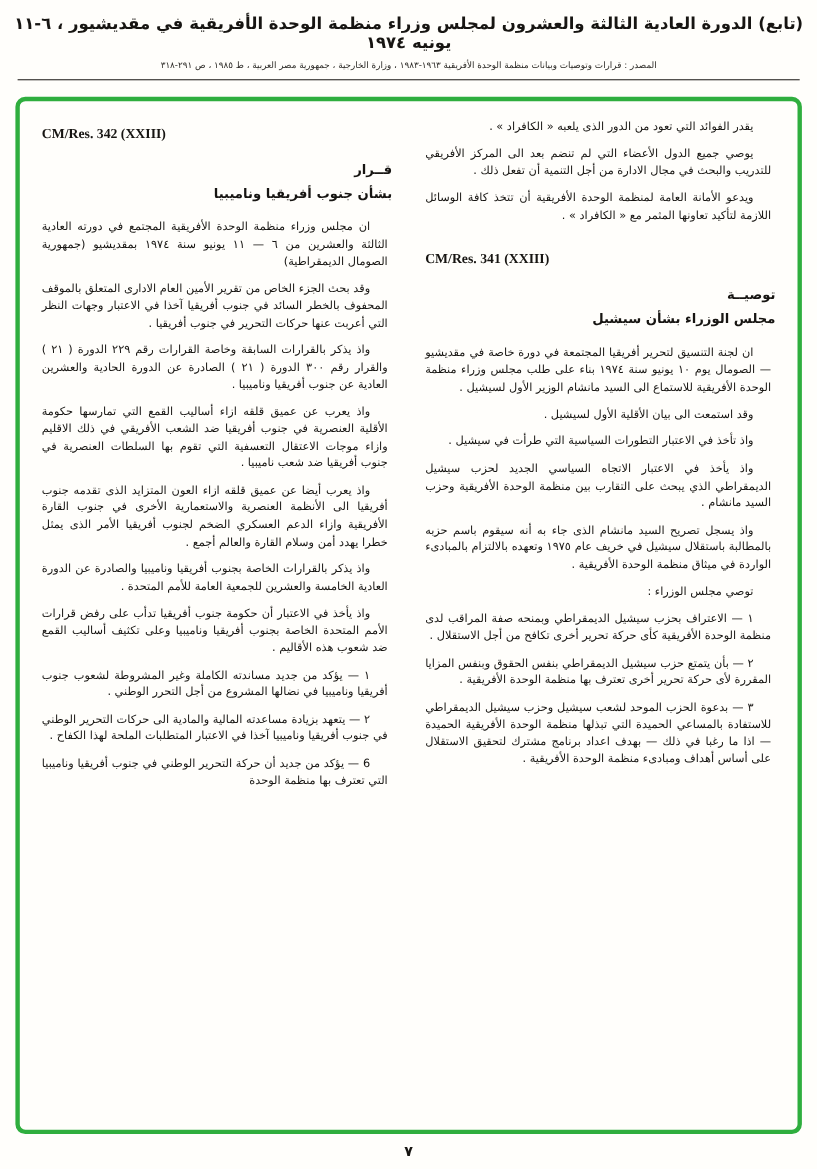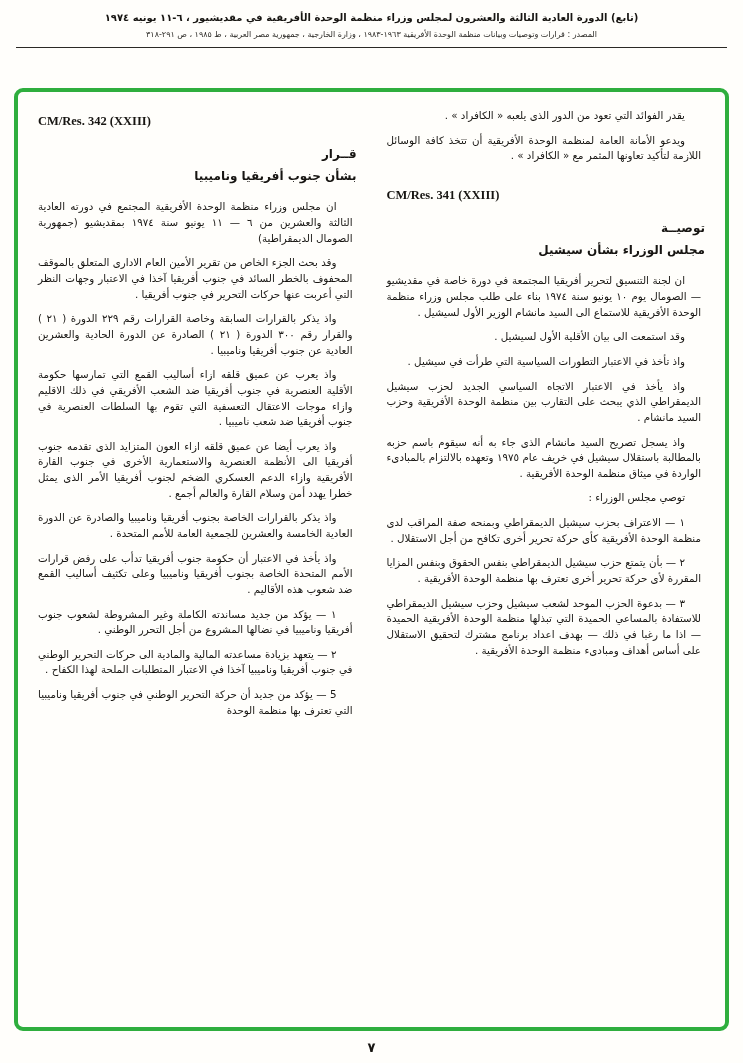--- a/index.html
+++ b/index.html
@@ -12,21 +12,21 @@
     overflow:hidden;
   }
   .page{width:743px;height:1063px;position:relative;}
   .doc-header{
     direction:rtl;
     text-align:center;
     padding-top:12px;
   }
   .doc-header .line1{
     font-weight:bold;
-    font-size:10px;
+    font-size:15px;
     letter-spacing:.2px;
   }
   .doc-header .line2{
     font-size:8px;
     font-weight:normal;
     margin-top:7px;
     color:#2a2824;
   }
   .rule{
     border:0;
@@ -97,20 +97,21 @@
     <div class="line2">المصدر : قرارات وتوصيات وبيانات منظمة الوحدة الأفريقية ١٩٦٣-١٩٨٣ ، وزارة الخارجية ، جمهورية مصر العربية ، ط ١٩٨٥ ، ص ٢٩١-٣١٨</div>
   </div>
 
   <hr class="rule">
 
   <div class="green-box" style="border-color: rgb(47, 174, 62);">
     <div class="columns">
 
       <div class="col">
         <p>يقدر الفوائد التي تعود من الدور الذى يلعبه « الكافراد » .</p>
+        <p>يوصي جميع الدول الأعضاء التي لم تنضم بعد الى المركز الأفريقي للتدريب والبحث في مجال الادارة من أجل التنمية أن تفعل ذلك .</p>
         <p>ويدعو الأمانة العامة لمنظمة الوحدة الأفريقية أن تتخذ كافة الوسائل اللازمة لتأكيد تعاونها المثمر مع « الكافراد » .</p>
 
         <div class="res-id mid">CM/Res. 341 (XXIII)</div>
         <div class="heading-center">توصيــة</div>
         <div class="heading-center sub">مجلس الوزراء بشأن سيشيل</div>
 
         <p>ان لجنة التنسيق لتحرير أفريقيا المجتمعة في دورة خاصة في مقديشيو — الصومال يوم ١٠ يونيو سنة ١٩٧٤ بناء على طلب مجلس وزراء منظمة الوحدة الأفريقية للاستماع الى السيد مانشام الوزير الأول لسيشيل .</p>
         <p>وقد استمعت الى بيان الأقلية الأول لسيشيل .</p>
         <p>واذ تأخذ في الاعتبار التطورات السياسية التي طرأت في سيشيل .</p>
         <p>واذ يأخذ في الاعتبار الاتجاه السياسي الجديد لحزب سيشيل الديمقراطي الذي يبحث على التقارب بين منظمة الوحدة الأفريقية وحزب السيد مانشام .</p>
@@ -128,21 +129,21 @@
 
         <p>ان مجلس وزراء منظمة الوحدة الأفريقية المجتمع في دورته العادية الثالثة والعشرين من ٦ — ١١ يونيو سنة ١٩٧٤ بمقديشيو (جمهورية الصومال الديمقراطية)</p>
         <p>وقد بحث الجزء الخاص من تقرير الأمين العام الادارى المتعلق بالموقف المحفوف بالخطر السائد في جنوب أفريقيا آخذا في الاعتبار وجهات النظر التي أعربت عنها حركات التحرير في جنوب أفريقيا .</p>
         <p>واذ يذكر بالقرارات السابقة وخاصة القرارات رقم ٢٢٩ الدورة ( ٢١ ) والقرار رقم ٣٠٠ الدورة ( ٢١ ) الصادرة عن الدورة الحادية والعشرين العادية عن جنوب أفريقيا وناميبيا .</p>
         <p>واذ يعرب عن عميق قلقه ازاء أساليب القمع التي تمارسها حكومة الأقلية العنصرية في جنوب أفريقيا ضد الشعب الأفريقي في ذلك الاقليم وازاء موجات الاعتقال التعسفية التي تقوم بها السلطات العنصرية في جنوب أفريقيا ضد شعب ناميبيا .</p>
         <p>واذ يعرب أيضا عن عميق قلقه ازاء العون المتزايد الذى تقدمه جنوب أفريقيا الى الأنظمة العنصرية والاستعمارية الأخرى في جنوب القارة الأفريقية وازاء الدعم العسكري الضخم لجنوب أفريقيا الأمر الذى يمثل خطرا يهدد أمن وسلام القارة والعالم أجمع .</p>
         <p>واذ يذكر بالقرارات الخاصة بجنوب أفريقيا وناميبيا والصادرة عن الدورة العادية الخامسة والعشرين للجمعية العامة للأمم المتحدة .</p>
         <p>واذ يأخذ في الاعتبار أن حكومة جنوب أفريقيا تدأب على رفض قرارات الأمم المتحدة الخاصة بجنوب أفريقيا وناميبيا وعلى تكثيف أساليب القمع ضد شعوب هذه الأقاليم .</p>
         <p>١ — يؤكد من جديد مساندته الكاملة وغير المشروطة لشعوب جنوب أفريقيا وناميبيا في نضالها المشروع من أجل التحرر الوطني .</p>
         <p>٢ — يتعهد بزيادة مساعدته المالية والمادية الى حركات التحرير الوطني في جنوب أفريقيا وناميبيا آخذا في الاعتبار المتطلبات الملحة لهذا الكفاح .</p>
-        <p>5 — يؤكد من جديد أن حركة التحرير الوطني في جنوب أفريقيا وناميبيا التي تعترف بها منظمة الوحدة</p>
+        <p>6 — يؤكد من جديد أن حركة التحرير الوطني في جنوب أفريقيا وناميبيا التي تعترف بها منظمة الوحدة</p>
       </div>
 
     </div>
   </div>
 
   <div class="page-number">٧</div>
 
 </div>
 
 </body></html>

